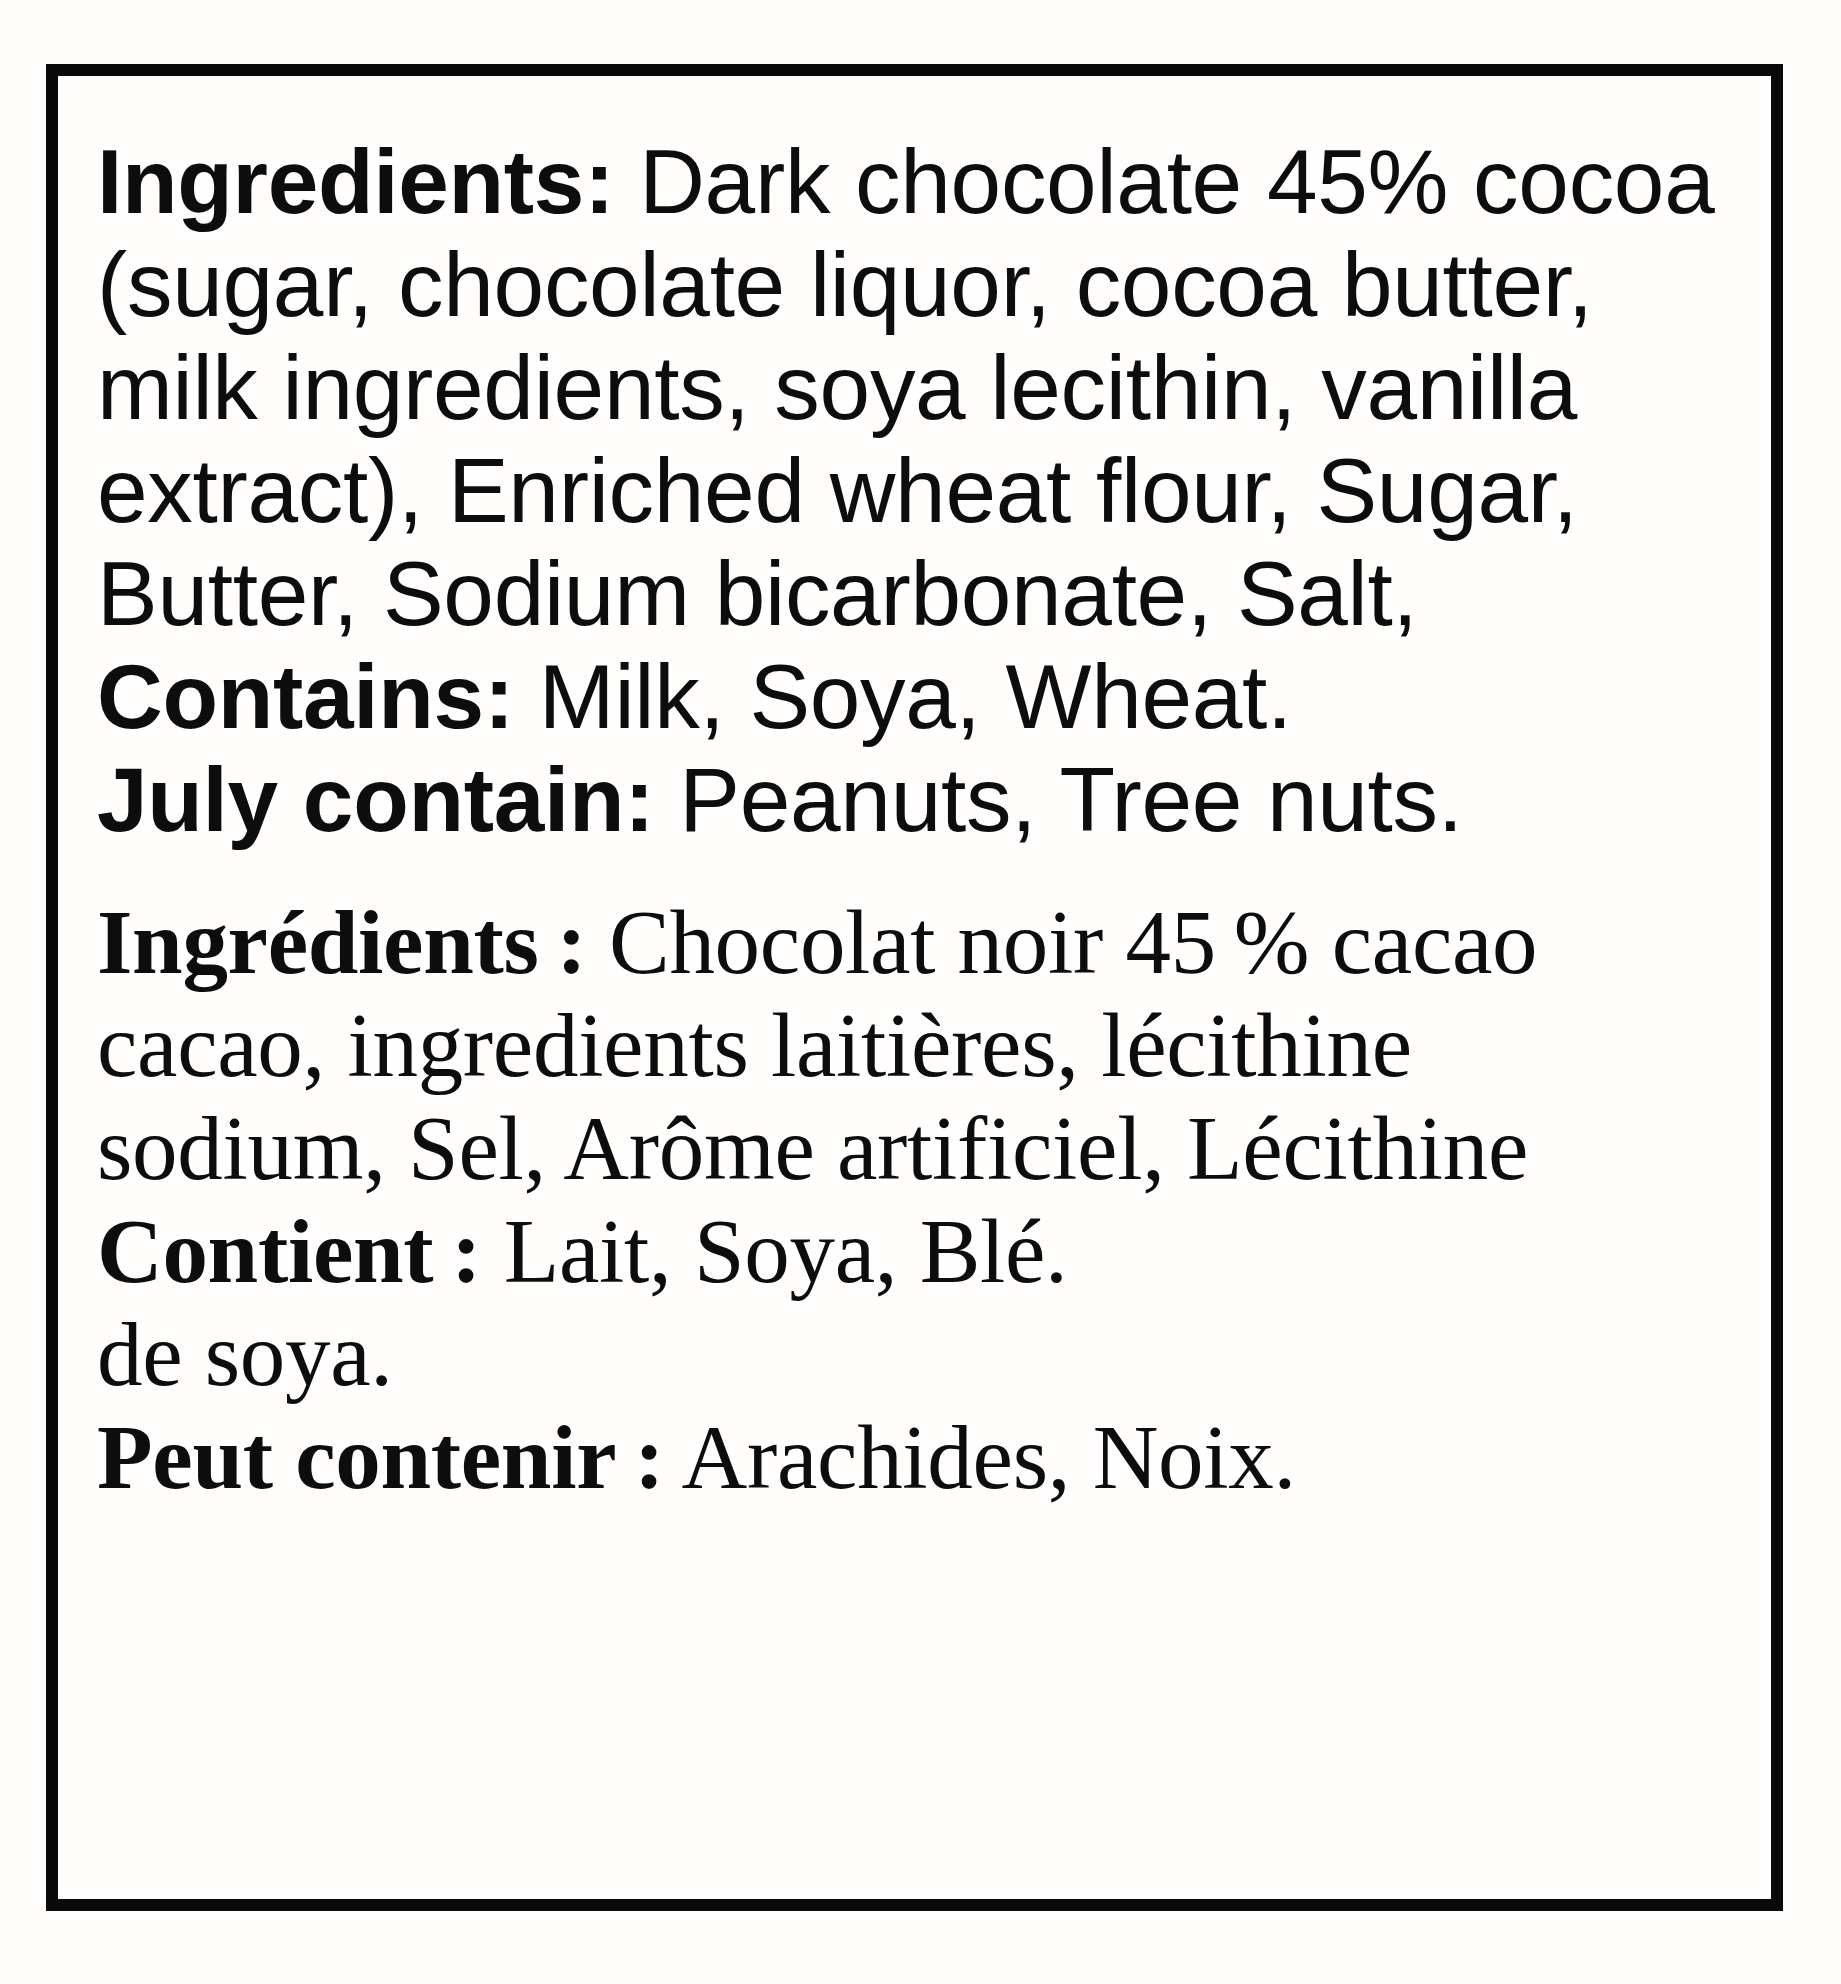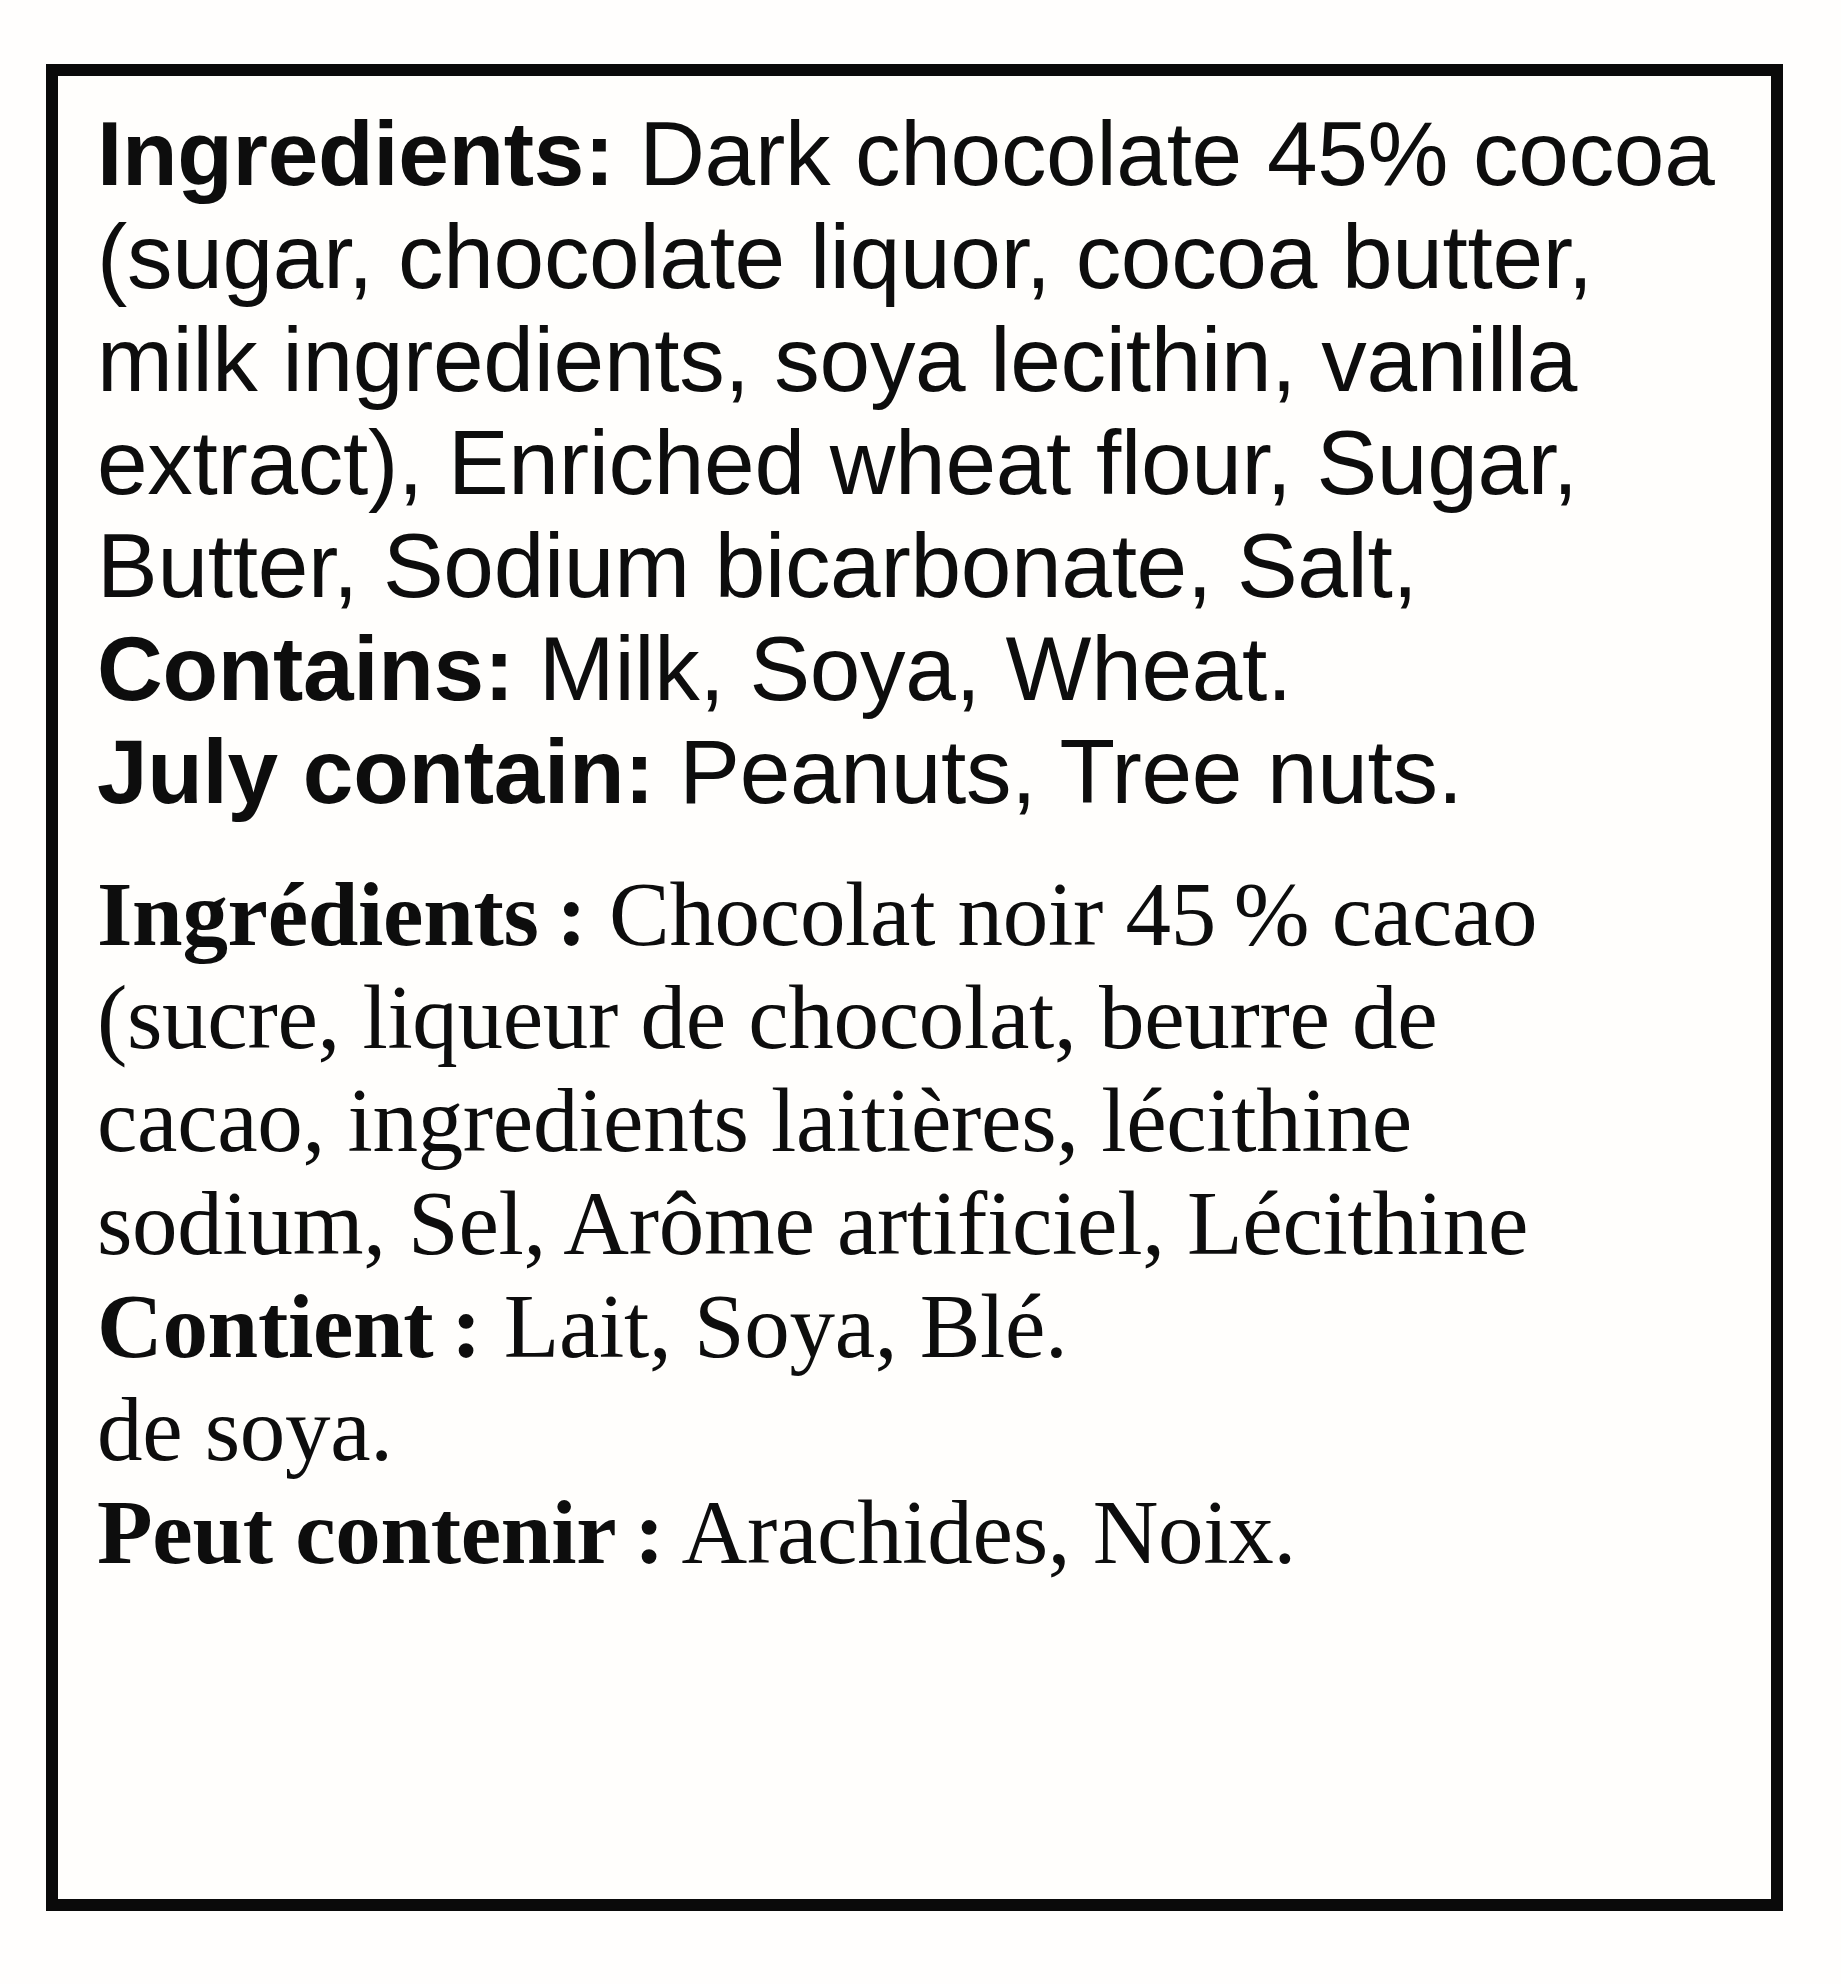--- a/index.html
+++ b/index.html
@@ -26,20 +26,21 @@
     bottom: 74px;
     border: 12.5px solid #0a0a0a;
     background: #fffefc;
   }
   .content {
     padding: 26px 15px 0 39px;
     font-size: 91px;
     line-height: 103px;
     letter-spacing: -0.3px;
     color: #0d0d0d;
+    margin-top: 28px;
   }
   .line { white-space: nowrap; }
   .lead { font-weight: 700; }
   .section-fr { margin-top: 40px; font-family: Liberation Serif, serif; }
 </style>
 </head>
 <body>
 
 <div class="page">
   <div class="frame">
@@ -50,21 +51,20 @@
         <div class="line">(sugar, chocolate liquor, cocoa butter,</div>
         <div class="line">milk ingredients, soya lecithin, vanilla</div>
         <div class="line">extract), Enriched wheat flour, Sugar,</div>
         <div class="line">Butter, Sodium bicarbonate, Salt,</div>
         <div class="line"><span class="lead">Contains:</span><span> Milk, Soya, Wheat.</span></div>
         <div class="line"><span class="lead">July contain:</span><span> Peanuts, Tree nuts.</span></div>
       </section>
 
       <section class="section-fr">
         <div class="line"><span class="lead">Ingrédients :</span><span> Chocolat noir 45 % cacao</span></div>
-        <div class="line">(sucre, liqueur de chocolat, beurre de</div>
         <div class="line">cacao, ingredients laitières, lécithine</div>
         <div class="line">sodium, Sel, Arôme artificiel, Lécithine</div>
         <div class="line"><span class="lead">Contient :</span><span> Lait, Soya, Blé.</span></div>
         <div class="line">de soya.</div>
         <div class="line"><span class="lead">Peut contenir :</span><span> Arachides, Noix.</span></div>
       </section>
 
     </div>
   </div>
 </div>

